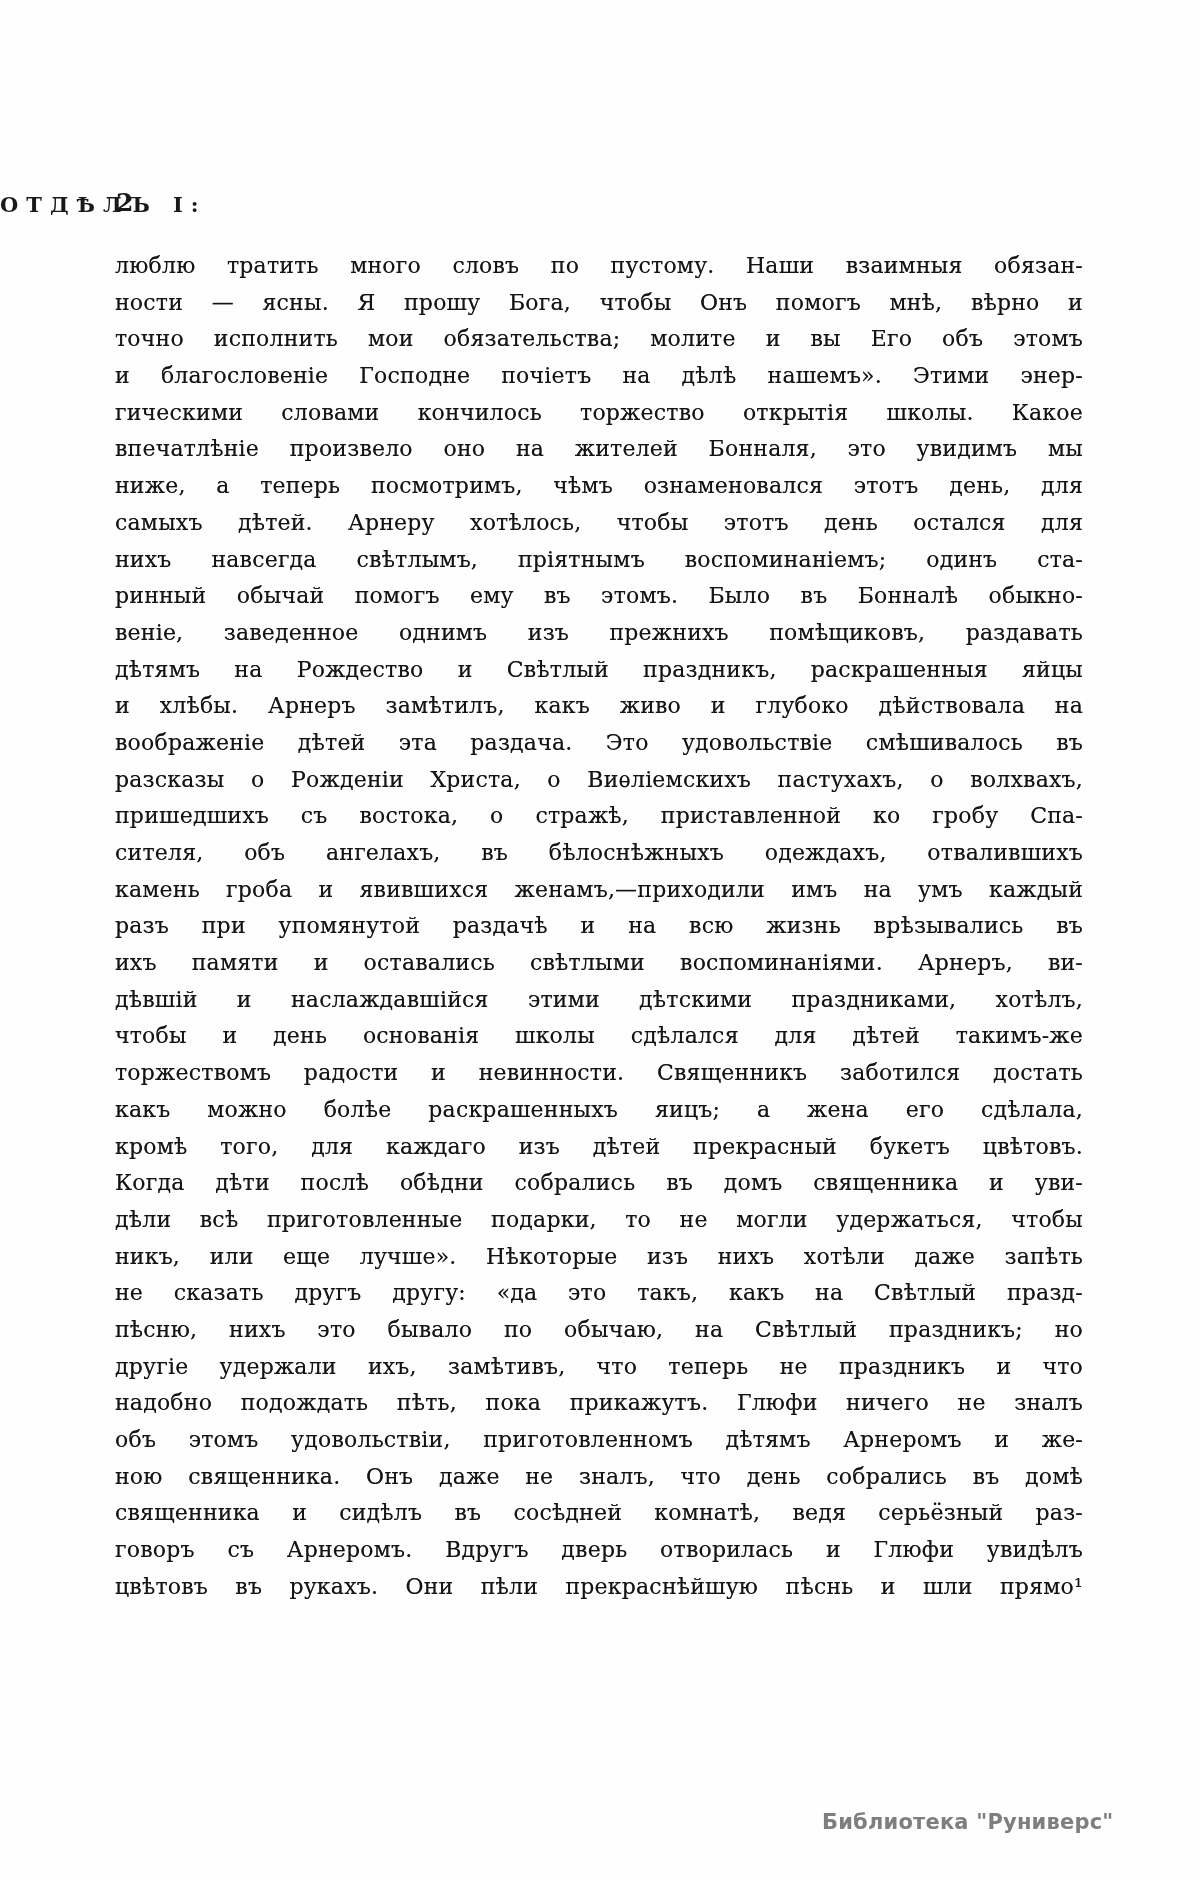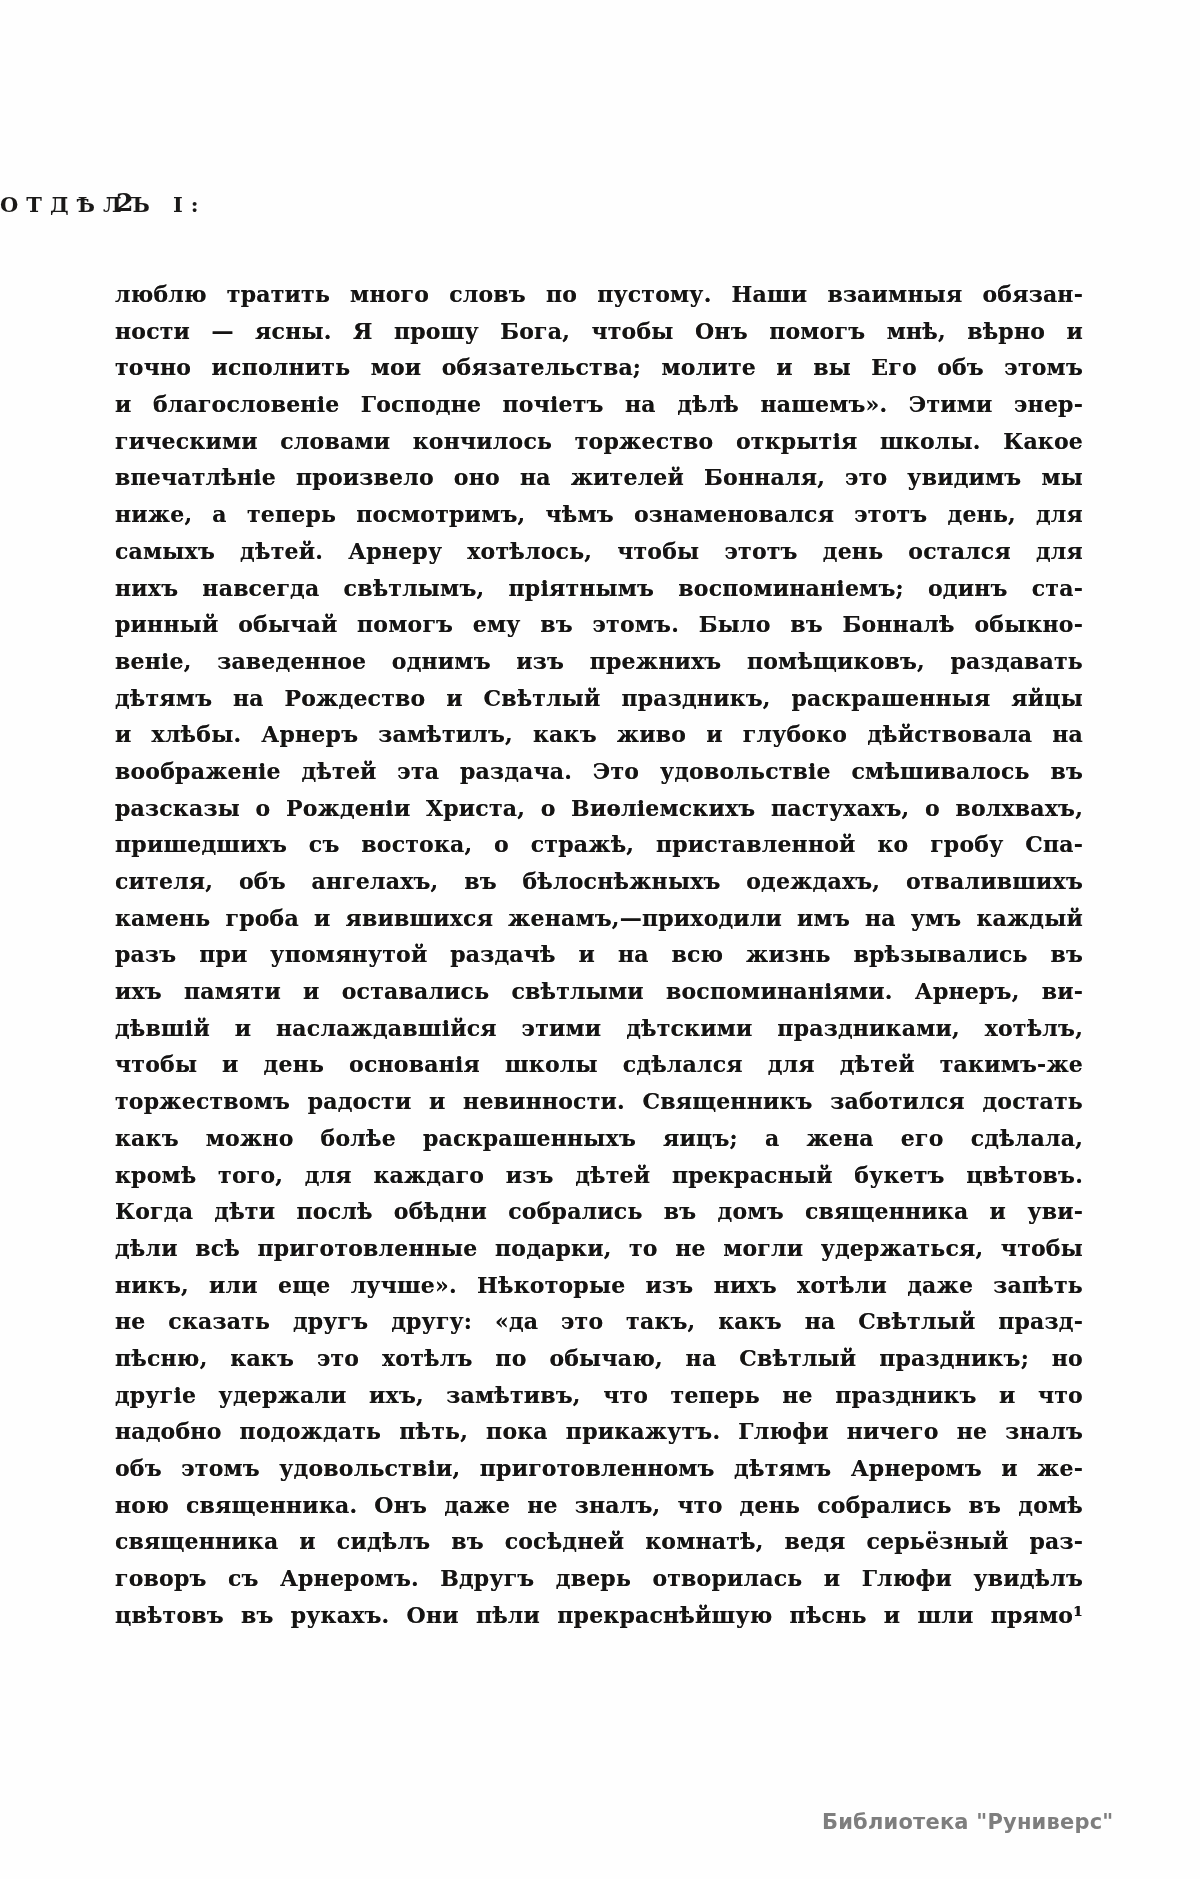--- a/index.html
+++ b/index.html
@@ -32,24 +32,24 @@
     top: 192px;
     width: 1200px;
     font-size: 21px;
     font-weight: bold;
     letter-spacing: 8px;
     color: #1a1918;
   }
   .text-block {
     position: absolute;
     left: 115px;
-    top: 276px;
+    top: 248px;
     width: 968px;
     font-size: 22px;
-    font-weight: bold;
+    font-weight: normal;
     line-height: 36.7px;
     letter-spacing: 0.2px;
     text-align: justify;
   }
   .text-line {
     display: block;
     width: 100%;
     height: 36.7px;
     overflow: hidden;
     text-align: justify;
@@ -99,21 +99,21 @@
     <span class="text-line">ихъ памяти и оставались свѣтлыми воспоминаніями. Арнеръ, ви-</span>
     <span class="text-line">дѣвшій и наслаждавшійся этими дѣтскими праздниками, хотѣлъ,</span>
     <span class="text-line">чтобы и день основанія школы сдѣлался для дѣтей такимъ-же</span>
     <span class="text-line">торжествомъ радости и невинности. Священникъ заботился достать</span>
     <span class="text-line">какъ можно болѣе раскрашенныхъ яицъ; а жена его сдѣлала,</span>
     <span class="text-line">кромѣ того, для каждаго изъ дѣтей прекрасный букетъ цвѣтовъ.</span>
     <span class="text-line">Когда дѣти послѣ обѣдни собрались въ домъ священника и уви-</span>
     <span class="text-line">дѣли всѣ приготовленные подарки, то не могли удержаться, чтобы</span>
     <span class="text-line">никъ, или еще лучше». Нѣкоторые изъ нихъ хотѣли даже запѣть</span>
     <span class="text-line">не сказать другъ другу: «да это такъ, какъ на Свѣтлый празд-</span>
-    <span class="text-line">пѣсню, какъ это хотѣлъ по обычаю, на Свѣтлый праздникъ; но</span>
+    <span class="text-line">пѣсню, нихъ это бывало по обычаю, на Свѣтлый праздникъ; но</span>
     <span class="text-line">другіе удержали ихъ, замѣтивъ, что теперь не праздникъ и что</span>
     <span class="text-line">надобно подождать пѣть, пока прикажутъ. Глюфи ничего не зналъ</span>
     <span class="text-line">объ этомъ удовольствіи, приготовленномъ дѣтямъ Арнеромъ и же-</span>
     <span class="text-line">ною священника. Онъ даже не зналъ, что день собрались въ домѣ</span>
     <span class="text-line">священника и сидѣлъ въ сосѣдней комнатѣ, ведя серьёзный раз-</span>
     <span class="text-line">говоръ съ Арнеромъ. Вдругъ дверь отворилась и Глюфи увидѣлъ</span>
     <span class="text-line">цвѣтовъ въ рукахъ. Они пѣли прекраснѣйшую пѣснь и шли прямо¹</span>
   </div>
 
   <div class="watermark">Библиотека "Руниверс"</div>

